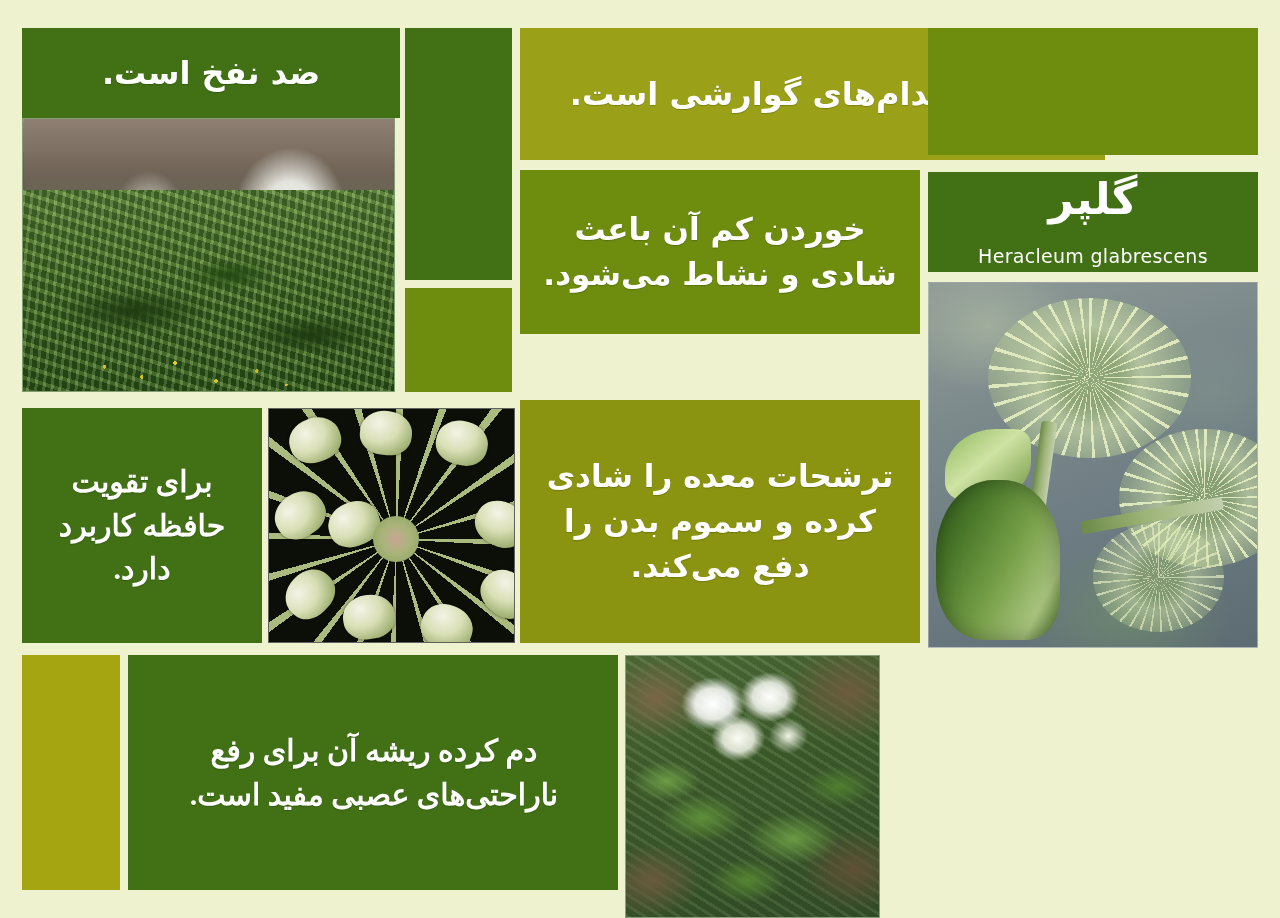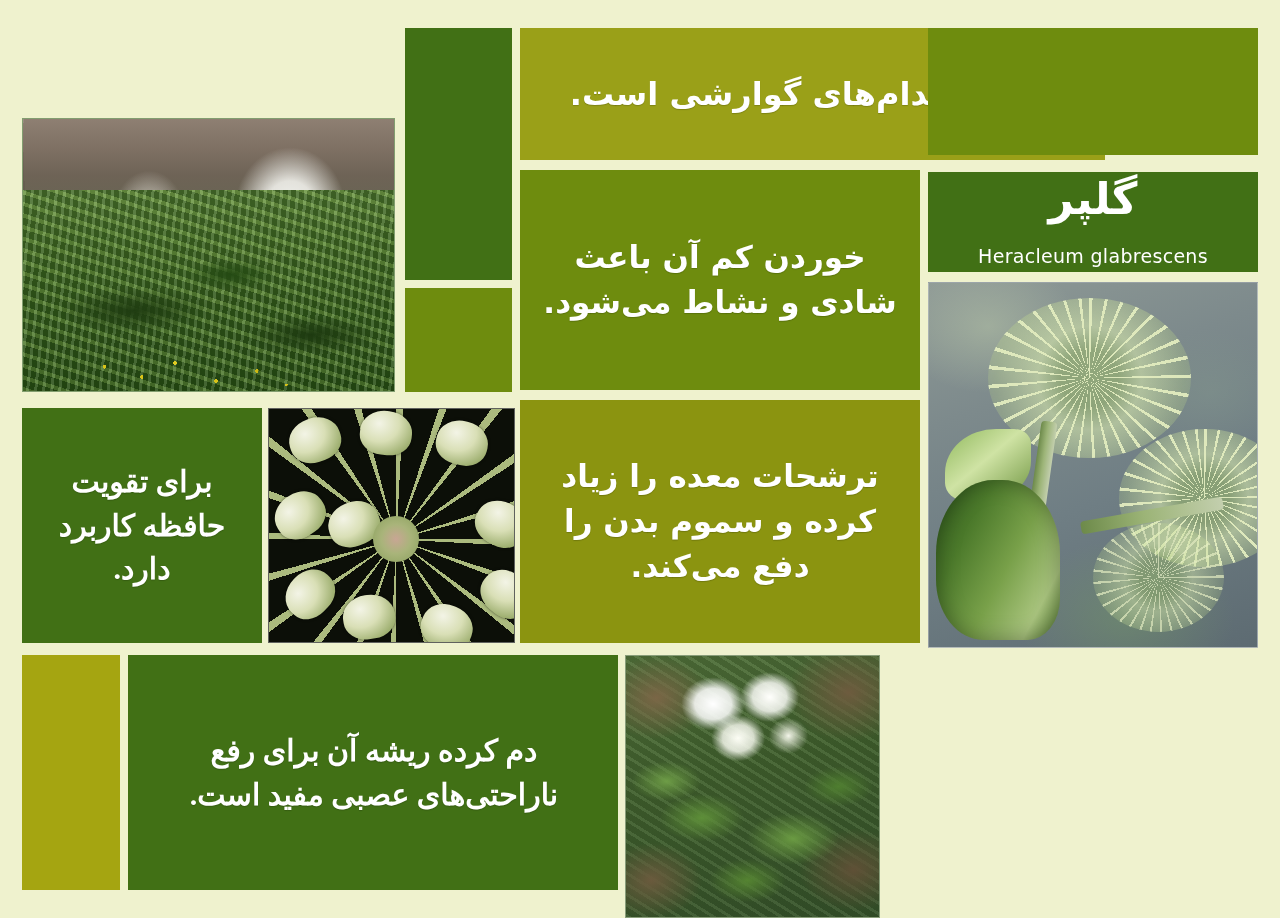--- a/index.html
+++ b/index.html
@@ -210,35 +210,36 @@
   }
 
   
   .photo { border: 1px solid rgba(255,255,255,.35); }
 </style>
 </head>
 <body>
 
 <div id="poster">
 
+  <div class="tile txt c-dark t-32" style="left:22px; top:28px; width:378px; height:90px;">ضد نفخ است.</div>
 
   <div class="tile c-dark" style="left:405px; top:28px; width:107px; height:252px;"></div>
 
   <div class="tile c-mid" style="left:405px; top:288px; width:107px; height:104px;"></div>
 
   <div class="tile txt c-yellow t-32" style="left:520px; top:28px; width:585px; height:132px;">مقوی اندام‌های گوارشی است.</div>
 
   <div class="tile c-yellow" style="left:1115px; top:28px; width:143px; height:127px;"></div>
 
   <div class="tile photo ph-field" style="left:22px; top:118px; width:373px; height:274px;">
     <div class="sky"></div>
     <div class="field"></div>
   </div>
 
-  <div class="tile txt c-mid t-31" style="left:520px; top:170px; width:400px; height:220px;">خوردن کم آن باعث شادی و نشاط می‌شود.</div>
+  <div class="tile txt c-mid t-31" style="left:520px; top:170px; width:400px; height:164px;">خوردن کم آن باعث شادی و نشاط می‌شود.</div>
 
   <div class="tile c-mid" style="left:928px; top:28px; width:330px; height:127px;"></div>
 
   <div class="tile title-tile c-dark" style="left:928px; top:172px; width:330px; height:100px;">
     <div class="title-fa">گلپر</div>
     <div class="title-la">Heracleum glabrescens</div>
   </div>
 
   <div class="tile photo ph-umbel" style="left:928px; top:282px; width:330px; height:366px;">
     <div class="bokeh"></div>
@@ -261,21 +262,21 @@
     <div class="pod p4"></div>
     <div class="pod p5"></div>
     <div class="pod p6"></div>
     <div class="pod p7"></div>
     <div class="pod p8"></div>
     <div class="pod p9"></div>
     <div class="pod p10"></div>
     <div class="hub"></div>
   </div>
 
-  <div class="tile txt c-olive t-31" style="left:520px; top:400px; width:400px; height:243px;">ترشحات معده را زیاد کرده و سموم بدن را دفع می‌کند.</div>
+  <div class="tile txt c-olive t-31" style="left:520px; top:400px; width:400px; height:243px;">ترشحات معده را شادی کرده و سموم بدن را دفع می‌کند.</div>
 
   <div class="tile c-yellow2" style="left:22px; top:655px; width:98px; height:235px;"></div>
 
   <div class="tile txt c-dark t-30" style="left:128px; top:655px; width:490px; height:235px;padding-left:16px;">دم کرده ریشه آن برای رفع ناراحتی‌های عصبی مفید است.</div>
 
   <div class="tile photo ph-plant" style="left:625px; top:655px; width:255px; height:263px;">
     <div class="soil"></div>
     <div class="foliage"></div>
     <div class="bloom"></div>
   </div>

